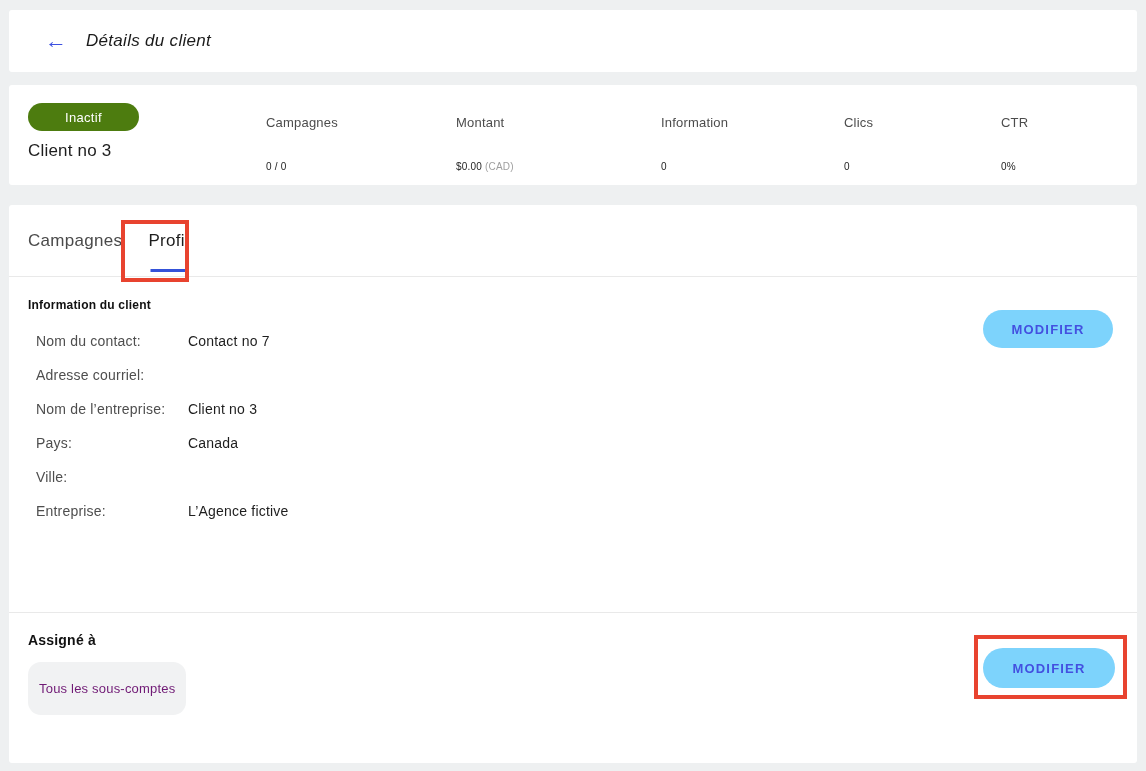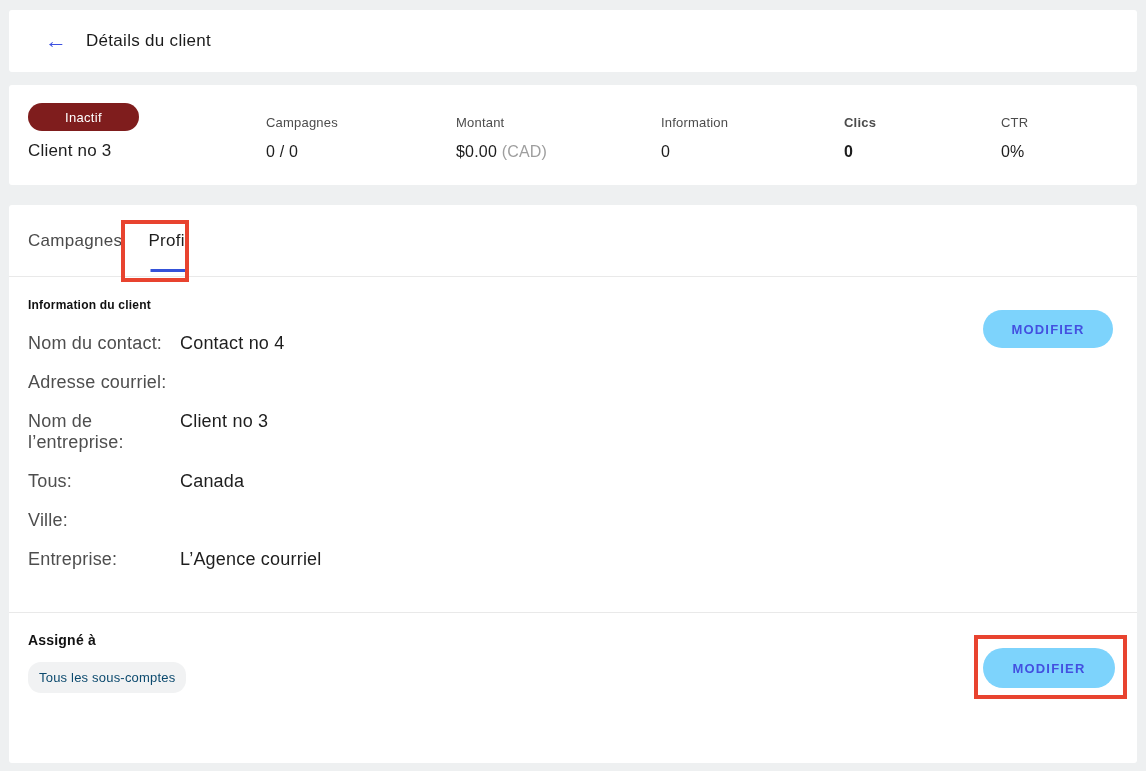--- a/index.html
+++ b/index.html
@@ -31,46 +31,47 @@
     font-size:22px;
     line-height:1;
     cursor:pointer;
     user-select:none;
   }
   .page-title {
     margin-left:19px;
     font-size:17px;
     letter-spacing:.3px;
     color:#1b1b1b;
+    font-style:italic;
   }
 
   
   .stats-card {
     margin-top:13px;
     height:100px;
     display:flex;
   }
   .client-block { width:257px; padding:18px 0 0 19px; }
   .status-badge {
     width:111px; height:28px;
     border-radius:14px;
-    background:#7f1d1d;
+    background:#4d7c0f;
     color:#ffffff;
     font-size:13px;
     letter-spacing:.3px;
     display:flex; align-items:center; justify-content:center;
   }
   .client-name { margin-top:10px; font-size:17px; color:#1d1d1d; letter-spacing:.2px; }
   .stat-col { padding-top:30px; }
   .stat-col.c1 { width:190px; }
   .stat-col.c2 { width:205px; }
   .stat-col.c3 { width:183px; }
-  .stat-col.c4 { width:157px;font-weight:bold; }
+  .stat-col.c4 { width:157px; }
   .stat-label { font-size:13px; color:#4c4c4c; letter-spacing:.2px; }
-  .stat-value { margin-top:13px; font-size:16px; color:#1d1d1d; letter-spacing:.2px; }
+  .stat-value { margin-top:31px; font-size:10px; color:#1d1d1d; letter-spacing:.2px; }
   .stat-suffix { color:#9e9e9e; }
 
   
   .main-card { margin-top:20px; height:558px; position:relative; }
   .tabs-row {
     height:72px;
     border-bottom:1px solid #e9e9e9;
     display:flex;
     align-items:center;
     padding-left:19px;
@@ -98,21 +99,21 @@
   }
 
   .profile-section { height:335px; position:relative; padding:21px 0 0 19px; }
   .section-heading {
     font-size:12px;
     font-weight:bold;
     color:#111111;
     letter-spacing:.2px;
     margin-bottom:21px;
   }
-  .field-row { display:flex; margin-bottom:18px; font-size:18px; letter-spacing:.2px; min-height:15px; }
+  .field-row { display:flex; margin-bottom:18px; font-size:14px; letter-spacing:.2px; min-height:15px;margin-left:8px; }
   .field-label { width:152px; color:#4e4e4e; flex:none; }
   .field-value { color:#1e1e1e; }
 
   .edit-btn {
     position:absolute;
     width:130px; height:38px;
     border:none;
     border-radius:19px;
     background:#7dd3fc;
     color:#4350e0;
@@ -132,23 +133,23 @@
     height:151px;
     border-top:1px solid #e9e9e9;
     padding:19px 0 0 19px;
   }
   .assigned-heading { font-size:14px; font-weight:bold; color:#111111; letter-spacing:.2px; }
   .chip {
     display:inline-block;
     margin-top:14px;
     background:#f1f2f3;
     border-radius:13px;
-    padding:8px 11px;
+    padding:19px 11px;
     font-size:13px;
-    color:#0c4a6e;
+    color:#701a75;
     letter-spacing:.2px;
   }
 
   .annotation-box {
     position:absolute;
     border:4px solid #e8432f;
     pointer-events:none;
   }
   .annotation-tab { left:112px; top:15px; width:68px; height:62px; }
   .annotation-btn { left:965px; top:430px; width:153px; height:64px; }
@@ -198,41 +199,41 @@
       <span>Profil</span>
       <span class="tab-underline"></span>
     </div>
   </div>
 
   <div class="profile-section">
     <div class="section-heading">Information du client</div>
 
     <div class="field-row">
       <div class="field-label">Nom du contact:</div>
-      <div class="field-value">Contact no 4</div>
+      <div class="field-value">Contact no 7</div>
     </div>
     <div class="field-row">
       <div class="field-label">Adresse courriel:</div>
       <div class="field-value"></div>
     </div>
     <div class="field-row">
       <div class="field-label">Nom de l’entreprise:</div>
       <div class="field-value">Client no 3</div>
     </div>
     <div class="field-row">
-      <div class="field-label">Tous:</div>
+      <div class="field-label">Pays:</div>
       <div class="field-value">Canada</div>
     </div>
     <div class="field-row">
       <div class="field-label">Ville:</div>
       <div class="field-value"></div>
     </div>
     <div class="field-row">
       <div class="field-label">Entreprise:</div>
-      <div class="field-value">L’Agence courriel</div>
+      <div class="field-value">L’Agence fictive</div>
     </div>
   </div>
 
   <button class="edit-btn edit-btn-1">MODIFIER</button>
 
   <div class="assigned-section">
     <div class="assigned-heading">Assigné à</div>
     <span class="chip">Tous les sous-comptes</span>
   </div>
 

